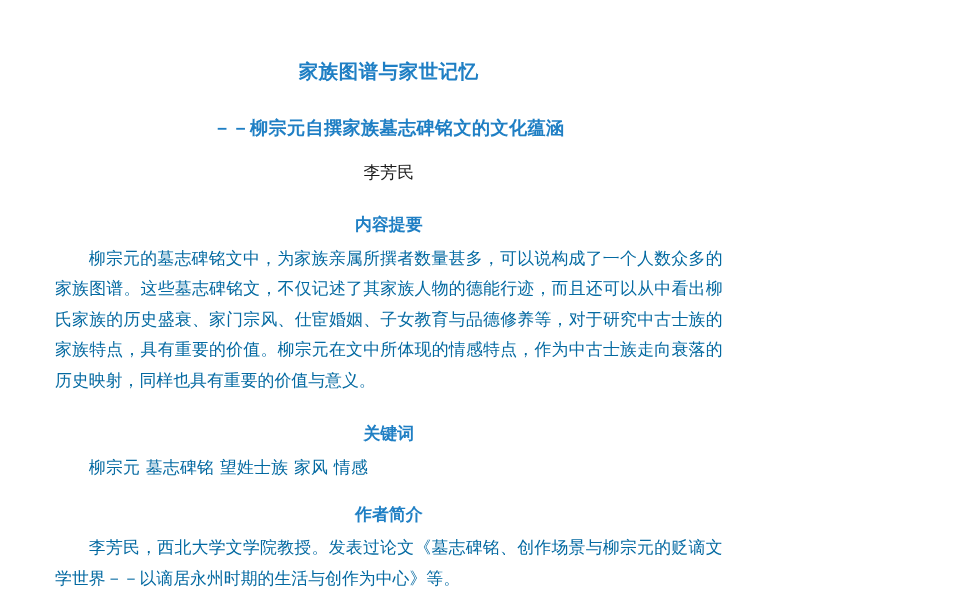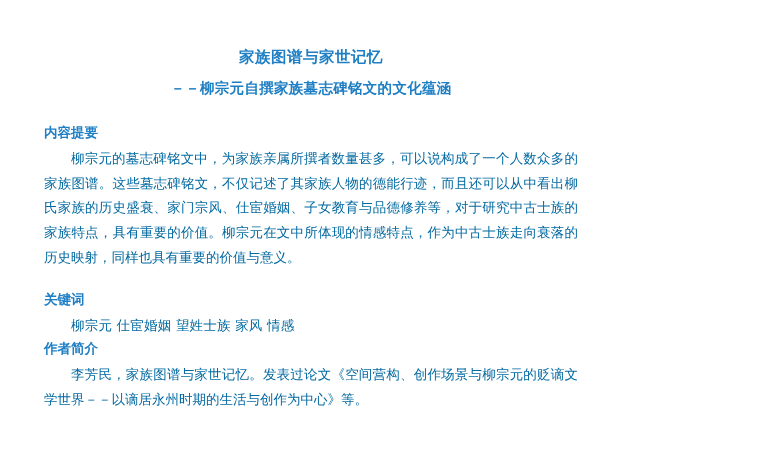--- a/index.html
+++ b/index.html
@@ -31,76 +31,78 @@
     color: #1f7fc4;
     letter-spacing: 0.5px;
     line-height: 1.5;
   }
   .doc-subtitle {
     font-size: 14.5px;
     font-weight: bold;
     color: #1f7fc4;
     letter-spacing: 0.3px;
     line-height: 1.5;
-    margin-top: 9px;
+    margin-top: 24px;
   }
   .author-line {
     font-size: 13.5px;
     color: #1a1a1a;
     margin-top: 13px;
     line-height: 1.5;
   }
   .section {
     margin-top: 20px;
   }
   .section-heading {
     font-size: 13.5px;
     font-weight: bold;
     color: #1f7fc4;
     line-height: 1.5;
+    text-align: center;
   }
   .section-body {
     font-size: 13.5px;
     color: #0369a1;
     line-height: 1.82;
     text-align: justify;
     text-justify: inter-ideograph;
     text-indent: 2em;
     margin-top: 4px;
   }
   .abstract-section {
     margin-top: 22px;
   }
   .keywords-section {
   }
   .bio-section {
-    margin-top: 0;
+    margin-top: 16px;
   }
   .keywords-body {
     letter-spacing: 0.2px;
   }
 </style>
 </head>
 <body>
 
 <div class="page">
 
   <div class="title-block">
     <div class="doc-title">家族图谱与家世记忆</div>
     <div class="doc-subtitle">－－柳宗元自撰家族墓志碑铭文的文化蕴涵</div>
+    <div class="author-line">李芳民</div>
   </div>
 
   <div class="section abstract-section">
     <div class="section-heading">内容提要</div>
     <div class="section-body">柳宗元的墓志碑铭文中，为家族亲属所撰者数量甚多，可以说构成了一个人数众多的家族图谱。这些墓志碑铭文，不仅记述了其家族人物的德能行迹，而且还可以从中看出柳氏家族的历史盛衰、家门宗风、仕宦婚姻、子女教育与品德修养等，对于研究中古士族的家族特点，具有重要的价值。柳宗元在文中所体现的情感特点，作为中古士族走向衰落的历史映射，同样也具有重要的价值与意义。</div>
   </div>
 
   <div class="section keywords-section">
     <div class="section-heading">关键词</div>
-    <div class="section-body keywords-body">柳宗元  仕宦婚姻  望姓士族  家风  情感</div>
+    <div class="section-body keywords-body">柳宗元  墓志碑铭  望姓士族  家风  情感</div>
   </div>
 
   <div class="section bio-section">
     <div class="section-heading">作者简介</div>
-    <div class="section-body">李芳民，家族图谱与家世记忆。发表过论文《空间营构、创作场景与柳宗元的贬谪文学世界－－以谪居永州时期的生活与创作为中心》等。</div>
+    <div class="section-body">李芳民，西北大学文学院教授。发表过论文《墓志碑铭、创作场景与柳宗元的贬谪文学世界－－以谪居永州时期的生活与创作为中心》等。</div>
   </div>
 
 </div>
 
 </body></html>

